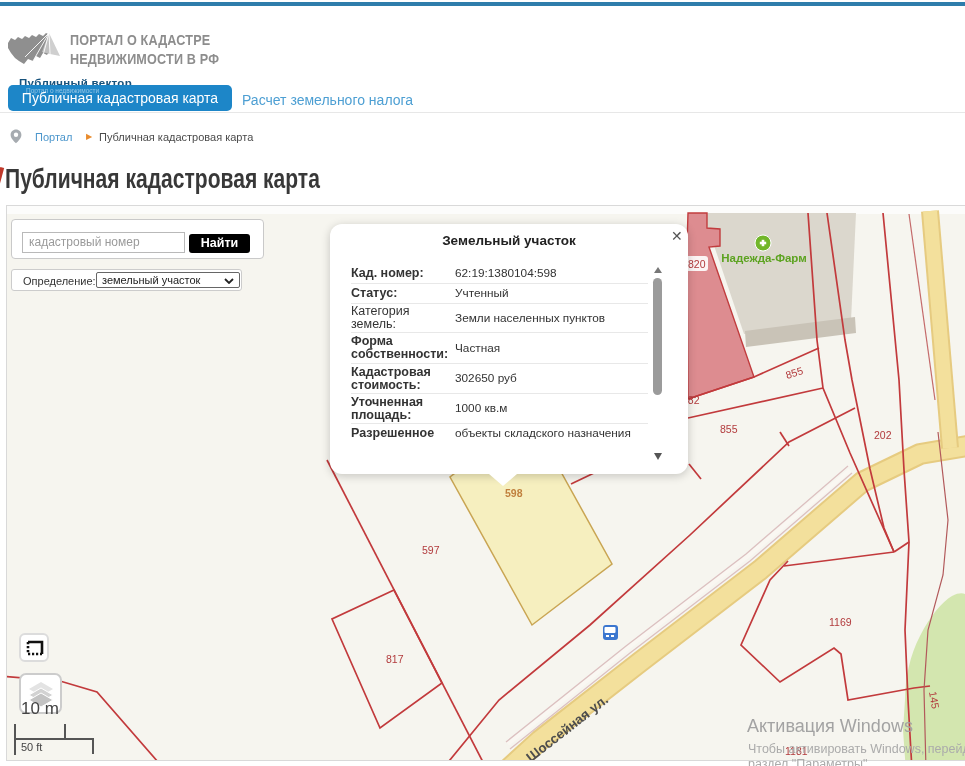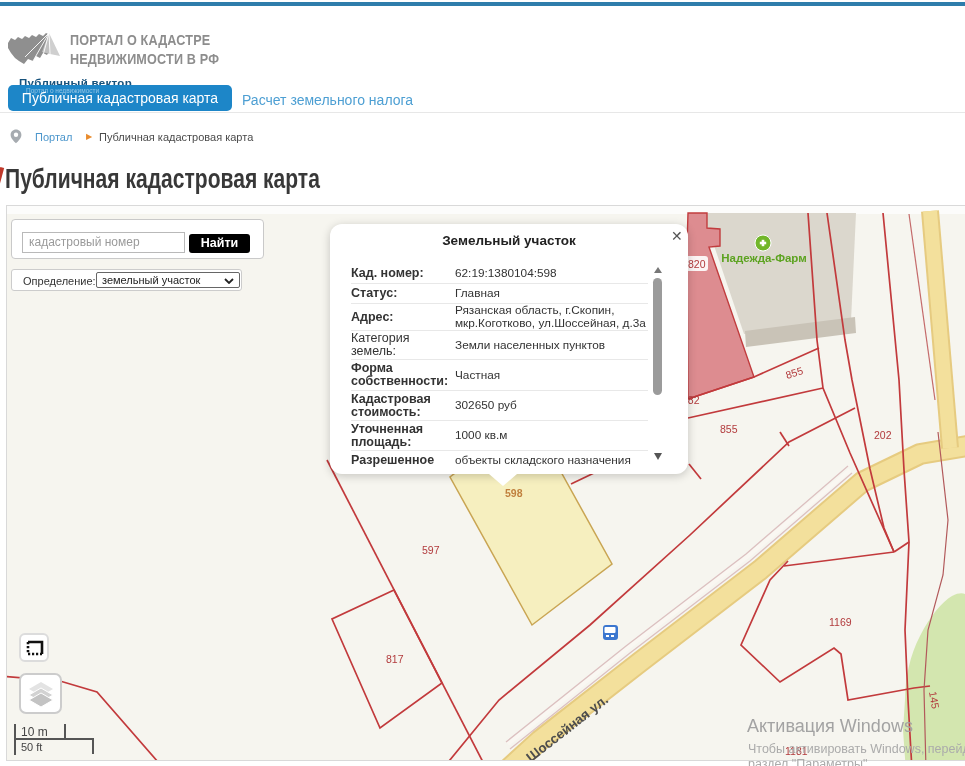--- a/index.html
+++ b/index.html
@@ -141,45 +141,41 @@
     <path d="M12,0 L24,7 12,14 0,7 Z" fill="#e3e3e3"></path>
     <path d="M12,6 L24,13 12,20 0,13 Z" fill="#d2d2d2" stroke="#fff" stroke-width="1"></path>
     <path d="M12,11 L24,18 12,25 0,18 Z" fill="#c3c3c3" stroke="#fff" stroke-width="1"></path>
   </svg>
 </div>
 
 <div class="abs" style="left:7px;top:518px;width:2px;height:31px;background:#555"></div>
 <div class="abs" style="left:7px;top:532px;width:80px;height:2px;background:#555"></div>
 <div class="abs" style="left:57px;top:518px;width:2px;height:14px;background:#555"></div>
 <div class="abs" style="left:85px;top:532px;width:2px;height:16px;background:#555"></div>
-<div class="abs" style="left:14px;top:519px;font-size:12px;color:#444">10 m</div>
+<div class="abs" style="left:14px;top:493px;font-size:17px;color:#444">10 m</div>
 <div class="abs" style="left:14px;top:535px;font-size:11px;color:#444">50 ft</div>
 
 <div class="abs" style="left:740px;top:510px;font-size:18px;color:#a3a3a3">Активация Windows</div>
 <div class="abs" style="left:741px;top:536px;font-size:12.5px;color:#ababab;white-space:nowrap">Чтобы активировать Windows, перейдите в</div>
 <div class="abs" style="left:741px;top:551px;font-size:12.5px;color:#ababab;white-space:nowrap">раздел "Параметры".</div>
 </div>
 
 <div class="abs" style="left:330px;top:224px;width:358px;height:250px;background:#fff;border-radius:12px;box-shadow:0 2px 10px rgba(0,0,0,.2)"></div>
 <div class="abs" style="left:489px;top:474px;width:0;height:0;border-left:14px solid transparent;border-right:14px solid transparent;border-top:12px solid #fff"></div>
 <div class="abs" style="left:330px;top:233px;width:358px;text-align:center;font-size:13.5px;font-weight:bold;color:#222">Земельный участок</div>
 <div class="abs" style="left:671px;top:228px;font-size:14px;color:#555">✕</div>
 
 <div class="abs" style="left:351px;top:264px;width:297px;font-size:11.8px;color:#333">
   <div style="display:flex;border-bottom:1px solid #e8e8e8;padding:3px 0;line-height:13px">
       <div style="flex:0 0 104px;font-weight:bold;font-size:12.5px">Кад. номер:</div>
       <div style="white-space:nowrap">62:19:1380104:598</div>
     </div>
   <div style="display:flex;border-bottom:1px solid #e8e8e8;padding:3px 0;line-height:13px">
       <div style="flex:0 0 104px;font-weight:bold;font-size:12.5px">Статус:</div>
-      <div style="white-space:nowrap">Главная</div>
-    </div>
-  <div style="display:flex;border-bottom:1px solid #e8e8e8;padding:0 0;line-height:13px;align-items:center">
-      <div style="flex:0 0 104px;font-weight:bold;font-size:12.5px">Адрес:</div>
-      <div style="white-space:nowrap">Рязанская область, г.Скопин,<br>мкр.Коготково, ул.Шоссейная, д.3а</div>
+      <div style="white-space:nowrap">Учтенный</div>
     </div>
   <div style="display:flex;border-bottom:1px solid #e8e8e8;padding:1px 0;line-height:13px;align-items:center">
       <div style="flex:0 0 104px;font-weight:normal;font-size:12.5px">Категория<br>земель:</div>
       <div style="white-space:nowrap">Земли населенных пунктов</div>
     </div>
   <div style="display:flex;border-bottom:1px solid #e8e8e8;padding:2px 0;line-height:13px;align-items:center">
       <div style="flex:0 0 104px;font-weight:bold;font-size:12.5px">Форма<br>собственности:</div>
       <div style="white-space:nowrap">Частная</div>
     </div>
   <div style="display:flex;border-bottom:1px solid #e8e8e8;padding:1.5px 0;line-height:13px;align-items:center">

